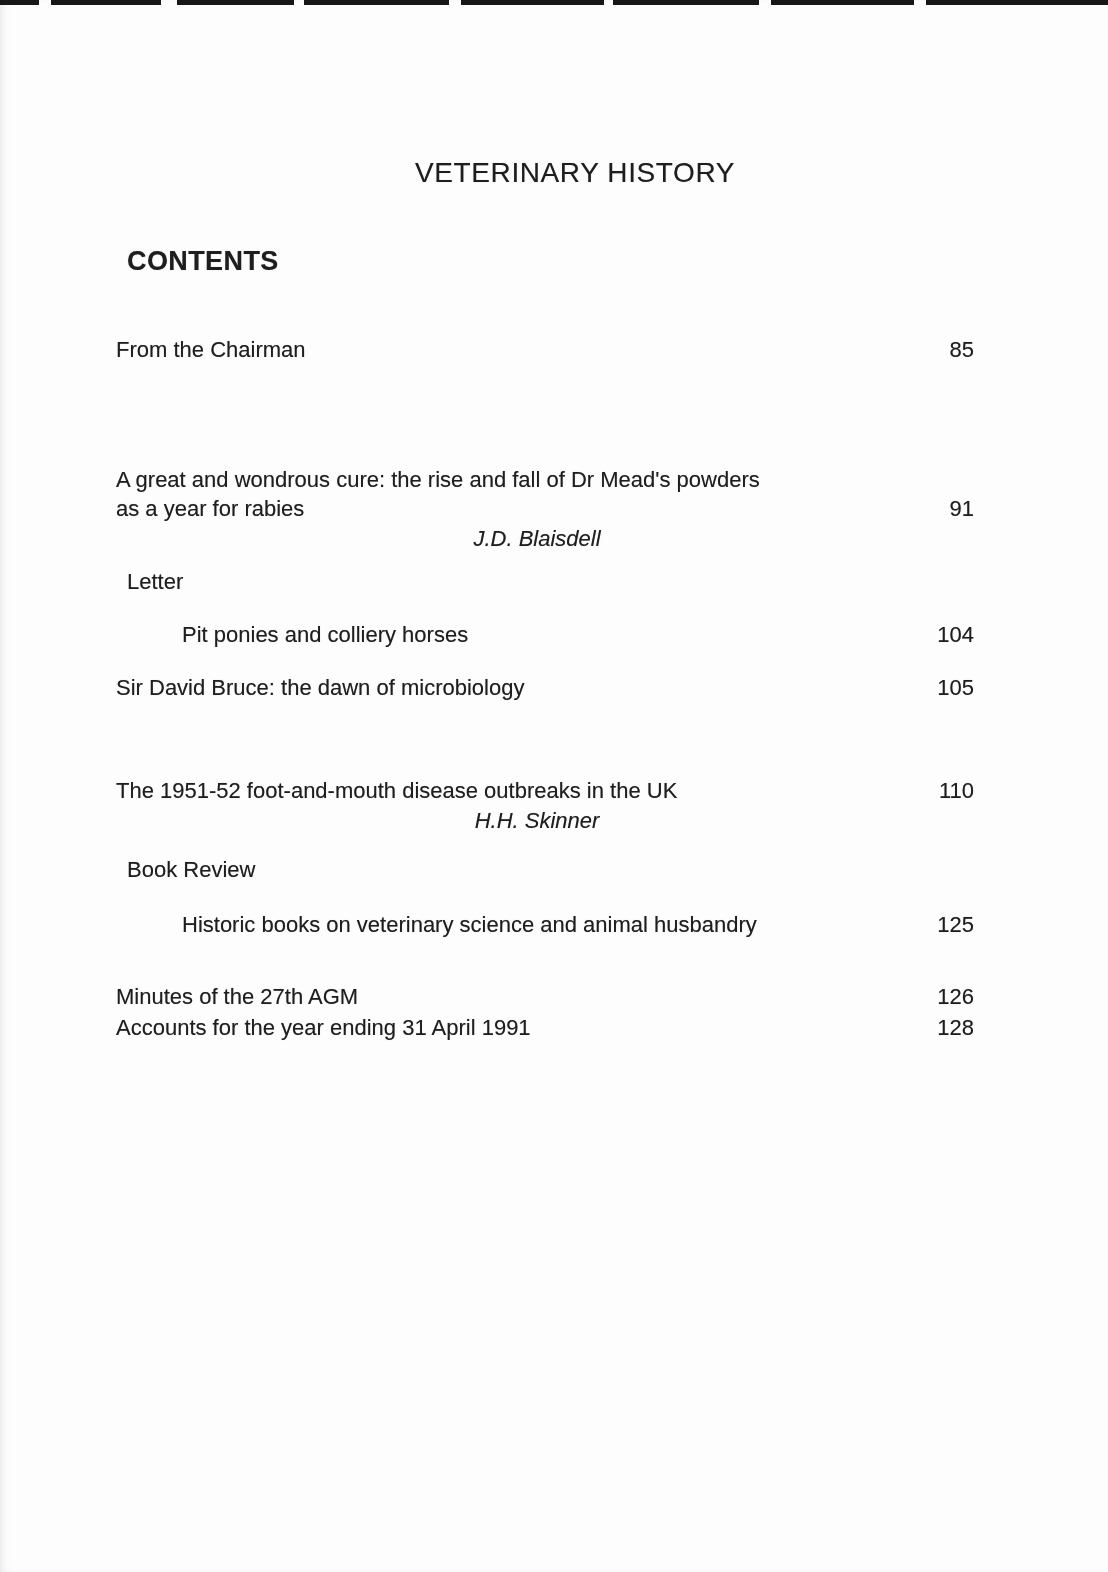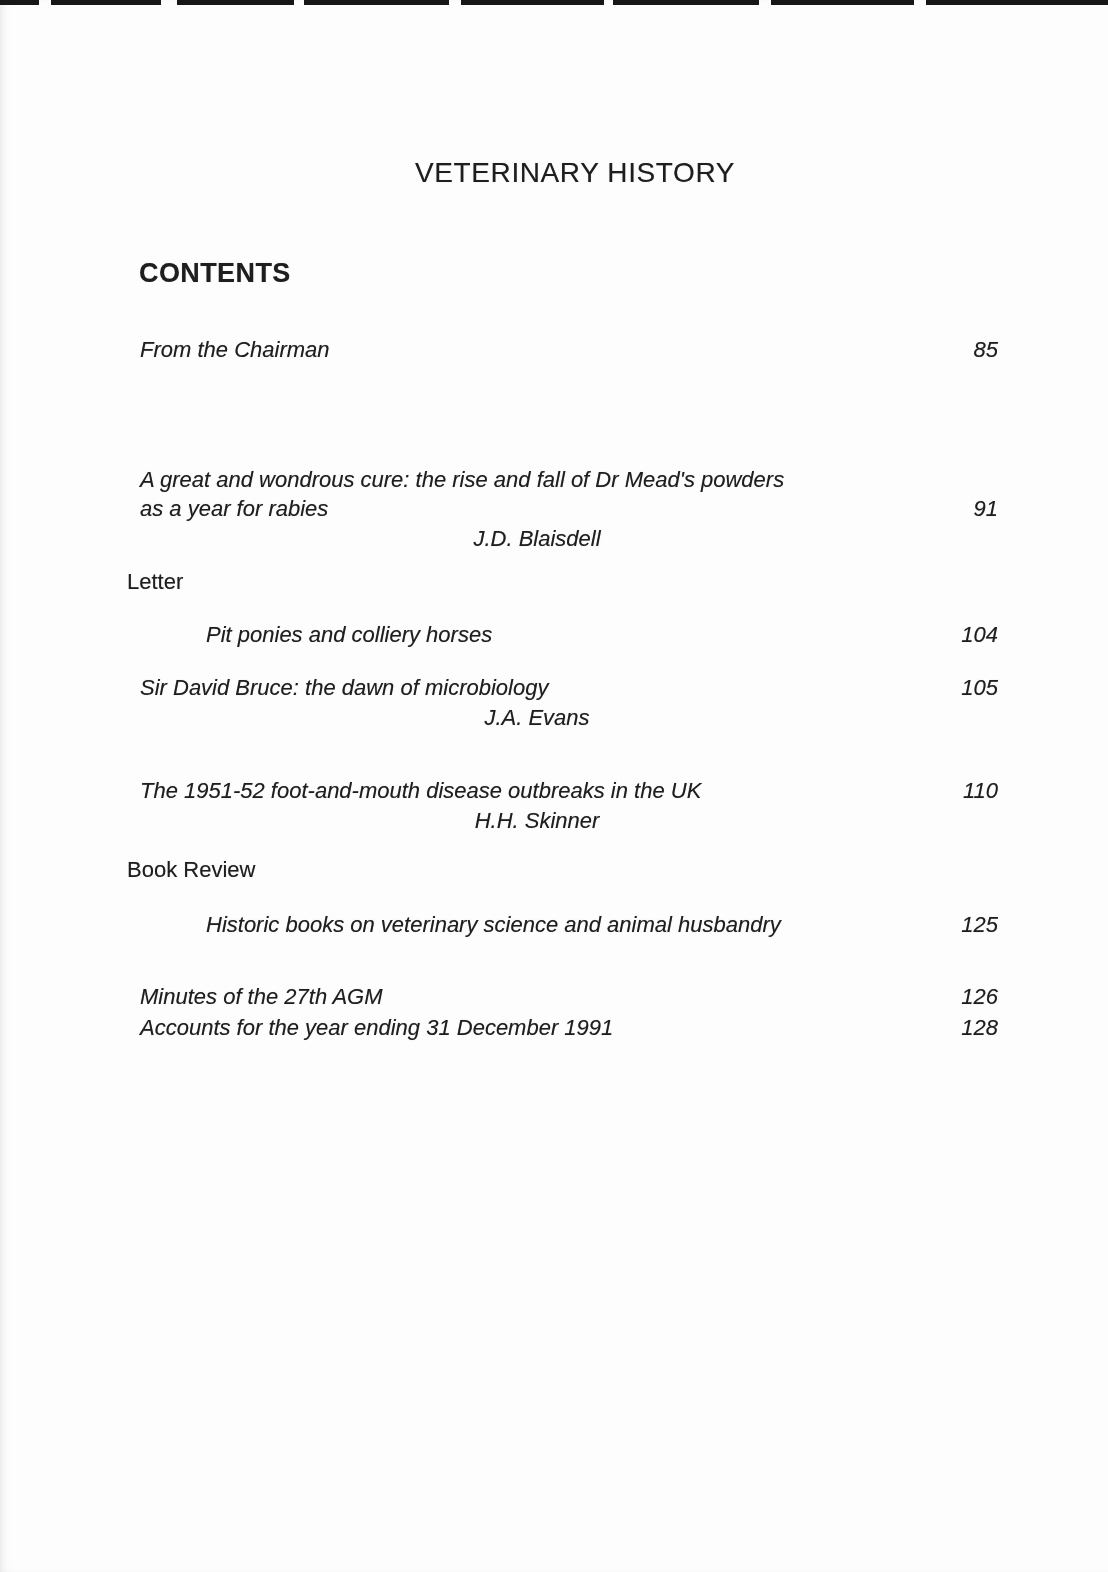--- a/index.html
+++ b/index.html
@@ -35,34 +35,33 @@
     width: 100%;
     margin: 9px;
     text-align: center;
     font-size: 28px;
     font-weight: normal;
     letter-spacing: 0.6px;
   }
   .contents {
     position: absolute;
     top: 246px; left: 127px;
-    margin: 12px;
+    margin: 0;
     font-size: 27px;
     font-weight: bold;
     letter-spacing: 0.4px;
   }
   .row {
     position: absolute;
-    left: 140px;
+    left: 116px;
     width: 858px;
     display: flex;
     justify-content: space-between;
     font-size: 22px;
     line-height: 28px;
-    font-style: italic;
   }
   .row .entry-title { flex: 1 1 auto; }
   .row .pagenum { flex: 0 0 auto; text-align: right; padding-left: 20px; }
   .indent .entry-title { padding-left: 66px; }
   .section-heading {
     position: absolute;
     left: 127px;
     font-size: 22px;
     line-height: 28px;
   }
@@ -114,39 +113,38 @@
 
   <div class="row indent txt" style="top:621px">
     <span class="entry-title">Pit ponies and colliery horses</span>
     <span class="pagenum">104</span>
   </div>
 
   <div class="row txt" style="top:674px">
     <span class="entry-title">Sir David Bruce: the dawn of microbiology</span>
     <span class="pagenum">105</span>
   </div>
-  <div class="author txt" style="top:704px">J.A. Evans</div>
 
   <div class="row txt" style="top:777px">
     <span class="entry-title">The 1951-52 foot-and-mouth disease outbreaks in the UK</span>
     <span class="pagenum">110</span>
   </div>
   <div class="author txt" style="top:807px">H.H. Skinner</div>
 
   <div class="section-heading txt" style="top:856px">Book Review</div>
 
   <div class="row indent txt" style="top:911px">
     <span class="entry-title">Historic books on veterinary science and animal husbandry</span>
     <span class="pagenum">125</span>
   </div>
 
   <div class="row txt" style="top:983px">
     <span class="entry-title">Minutes of the 27th AGM</span>
     <span class="pagenum">126</span>
   </div>
 
   <div class="row txt" style="top:1014px">
-    <span class="entry-title">Accounts for the year ending 31 December 1991</span>
+    <span class="entry-title">Accounts for the year ending 31 April 1991</span>
     <span class="pagenum">128</span>
   </div>
 
 
 </div>
 
 </body></html>

